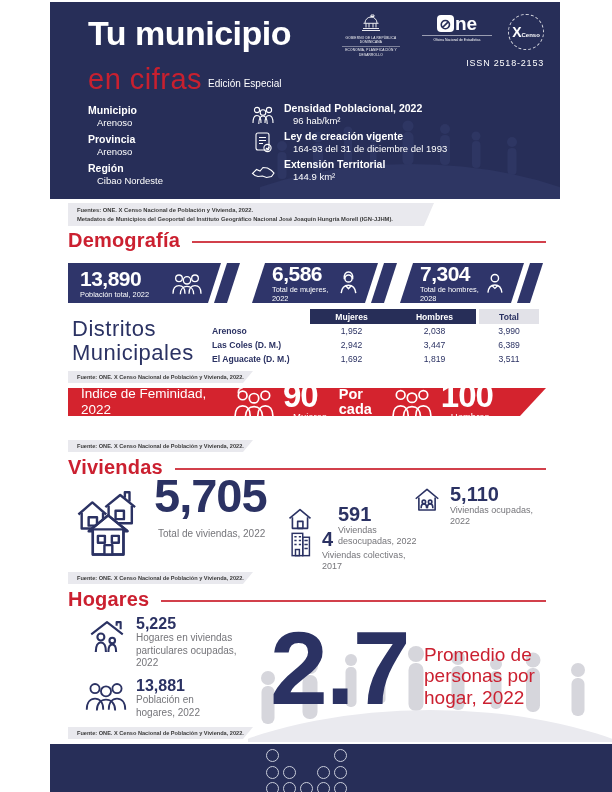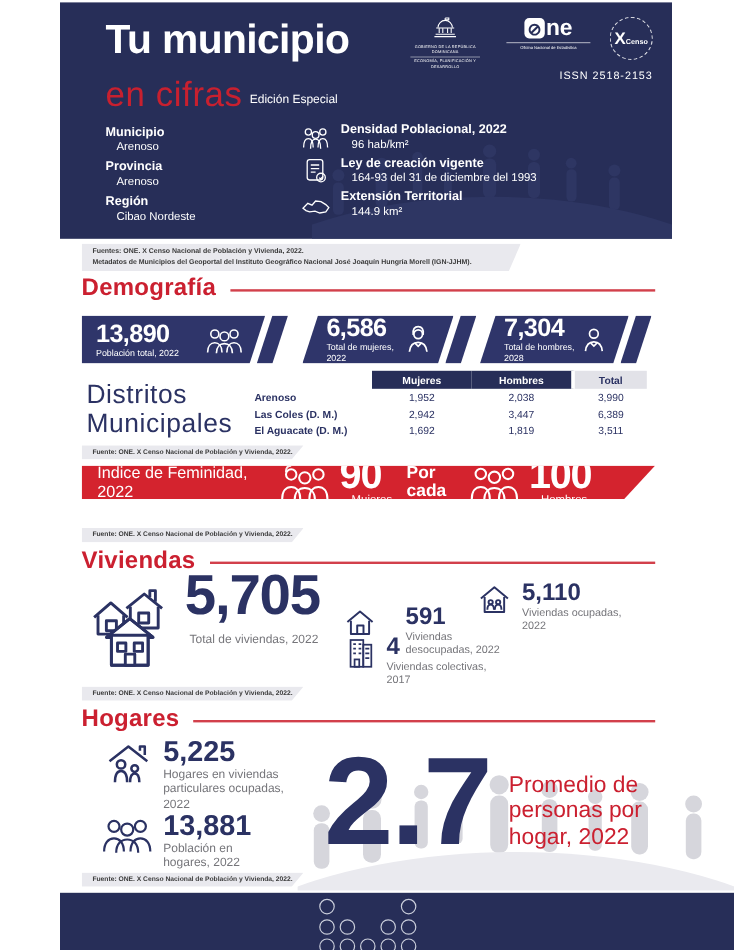--- a/index.html
+++ b/index.html
@@ -88,21 +88,21 @@
   .viv-houses{position:absolute;left:70px;top:482px;width:80px;height:78px;color:#2b3263;}
   .viv-total-val{position:absolute;left:154px;top:472px;font-size:47px;font-weight:bold;color:#2b3263;letter-spacing:-1px;line-height:1;}
   .viv-total-lab{position:absolute;left:158px;top:527px;width:112px;font-size:10px;color:#75757a;line-height:1.3;}
   .mini{position:absolute;display:flex;}
   .mini-icon{color:#2b3263;flex:0 0 auto;}
   .mini-icon svg{display:block;}
   .mini-txt{margin-left:8px;}
   .mini-val{font-size:20px;font-weight:bold;color:#2b3263;line-height:0.95;}
   .mini-lab{font-size:9px;color:#75757a;line-height:1.25;margin-top:1px;}
   
-  .hog-val{font-size:24px;font-weight:bold;color:#2b3263;line-height:0.95;}
+  .hog-val{font-size:16px;font-weight:bold;color:#2b3263;line-height:0.95;}
   .hog-lab{font-size:10px;color:#75757a;line-height:1.25;margin-top:1px;}
   .hog-bg{position:absolute;left:248px;top:618px;width:364px;height:124px;z-index:0;}
   .big-avg{position:absolute;left:270px;top:616px;font-size:104px;font-weight:bold;color:#2b3263;line-height:1;z-index:1;letter-spacing:-2px;}
   .avg-lab{position:absolute;left:424px;top:644px;width:140px;font-size:19px;font-weight:normal;color:#cb2030;line-height:1.12;z-index:1;}
   
   .footer{position:absolute;left:50px;top:744px;width:562px;height:48px;background:#272e58;overflow:hidden;}
   .dots{position:absolute;left:216px;top:5px;}
   .dot-row{display:flex;gap:4px;margin-bottom:3.5px;}
   .dot{width:13px;height:13px;border:1.5px solid #c9cdda;border-radius:50%;box-sizing:border-box;}
   .dot.off{visibility:hidden;}
@@ -399,21 +399,21 @@
           <path d="M5.5 10.5V20h13v-9.5"></path>
           <rect x="10" y="14" width="4.5" height="6"></rect>
       </svg>
     </div>
     <div class="mini-txt" style="width:92px;">
       <div class="mini-val">591</div>
       <div class="mini-lab">Viviendas desocupadas, 2022</div>
     </div>
   </div>
 
-  <div class="mini" style="left:397px;top:485px;">
+  <div class="mini" style="left:412px;top:485px;">
     <div class="mini-icon">
       <svg width="30" height="30" viewBox="0 0 24 24" fill="none" stroke="currentColor" stroke-width="1.3" stroke-linejoin="round">
         <path d="M3 11 12 3.5 21 11"></path>
           <path d="M5.5 10V20h13v-10"></path>
         <circle cx="9.5" cy="13.5" r="1.4"></circle>
           <path d="M7.3 18.5c0-2.2 1-3.4 2.2-3.4s2.2 1.2 2.2 3.4"></path>
         <circle cx="14.5" cy="13.5" r="1.4"></circle>
           <path d="M12.3 18.5c0-2.2 1-3.4 2.2-3.4s2.2 1.2 2.2 3.4"></path>
       </svg>
     </div>

